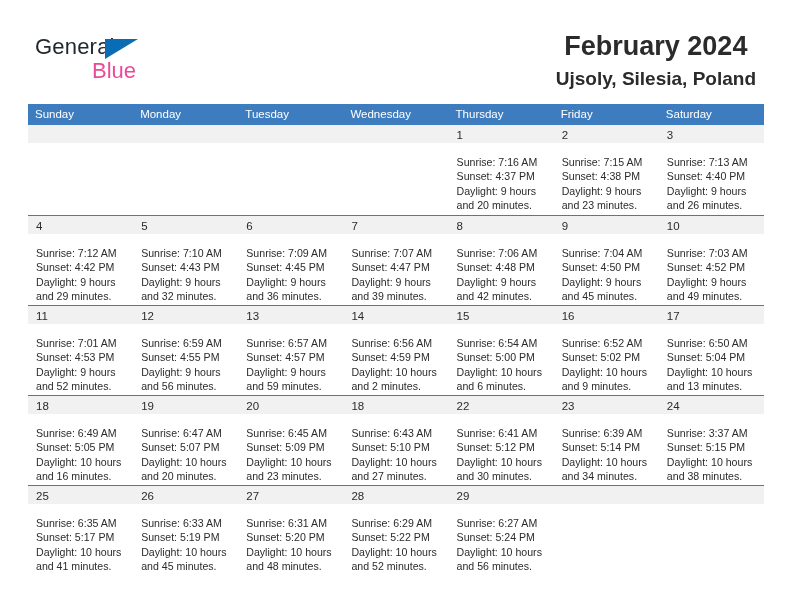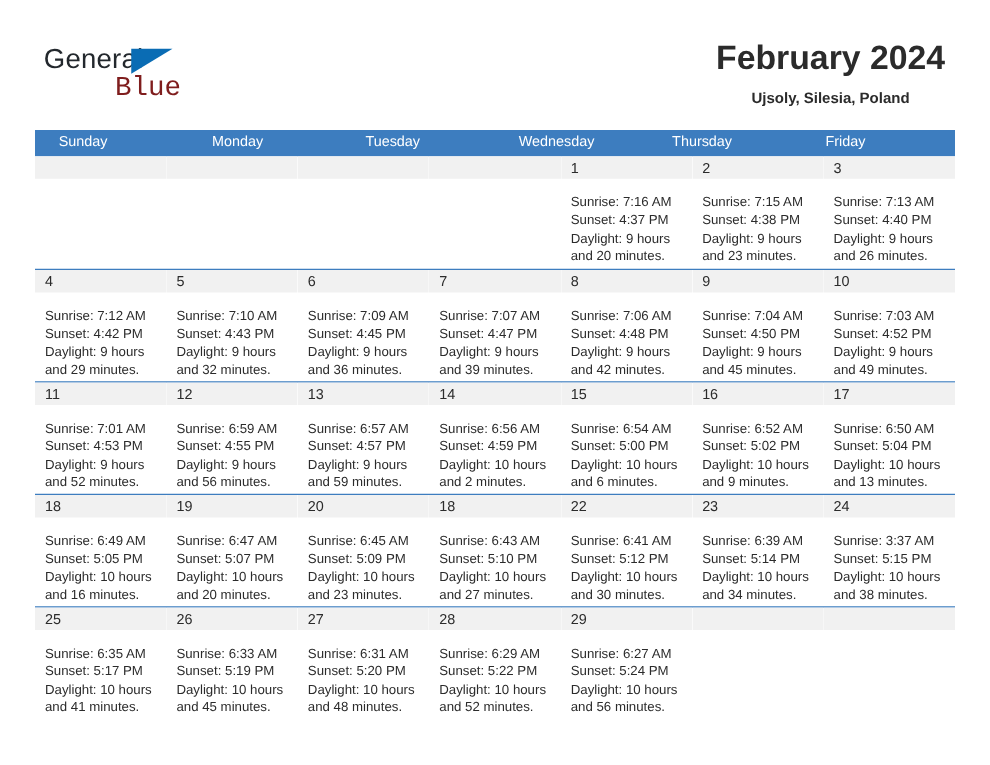--- a/index.html
+++ b/index.html
@@ -56,41 +56,40 @@
     width: 0;
     height: 0;
     border-left: 33px solid #0a6cb4;
     border-bottom: 20px solid transparent;
   }
   .brand-blue {
     position: absolute;
     left: 57px;
     top: 24px;
     font-size: 22px;
-    color: #7f1d1d;
+    color: #ec4899;
     line-height: 22px;
-    font-family: Liberation Mono, monospace;
   }
 
   .title-block {
     position: absolute;
     right: 36px;
     top: 30px;
     text-align: center;
     font-weight: bold;
   }
   .cal-title {
     font-size: 27px;
     color: #2b2b2b;
     line-height: 32px;
     white-space: nowrap;
   }
   .cal-subtitle {
     margin-top: 8px;
-    font-size: 12px;
+    font-size: 19px;
     color: #2b2b2b;
     line-height: 17px;
     white-space: nowrap;
   }
 
   
   .calendar {
     position: absolute;
     left: 28px;
     top: 104px;
@@ -101,21 +100,21 @@
     display: flex;
     width: 736px;
     height: 21px;
     background: #3d7dbf;
   }
   .weekday-cell {
     flex: 1 1 0;
     color: #ffffff;
     font-size: 11.5px;
     line-height: 21px;
-    padding-left: 19px;
+    padding-left: 7px;
     box-sizing: border-box;
     overflow: hidden;
     white-space: nowrap;
   }
 
   .week-row {
     display: flex;
     width: 736px;
     height: 90px;
     border-top: 1px solid #3d7dbf;
@@ -177,20 +176,21 @@
   </div>
 
   <div class="calendar">
     <div class="weekday-row">
         <div class="weekday-cell">Sunday</div>
         <div class="weekday-cell">Monday</div>
         <div class="weekday-cell">Tuesday</div>
         <div class="weekday-cell">Wednesday</div>
         <div class="weekday-cell">Thursday</div>
         <div class="weekday-cell">Friday</div>
+        <div class="weekday-cell">Saturday</div>
       </div>
     <div id="weeks-container">
         <div class="week-row">
           <div class="day-cell empty">
             <div class="day-number-band"><span class="day-number"></span></div>
           </div>
           <div class="day-cell empty">
             <div class="day-number-band"><span class="day-number"></span></div>
           </div>
           <div class="day-cell empty">

